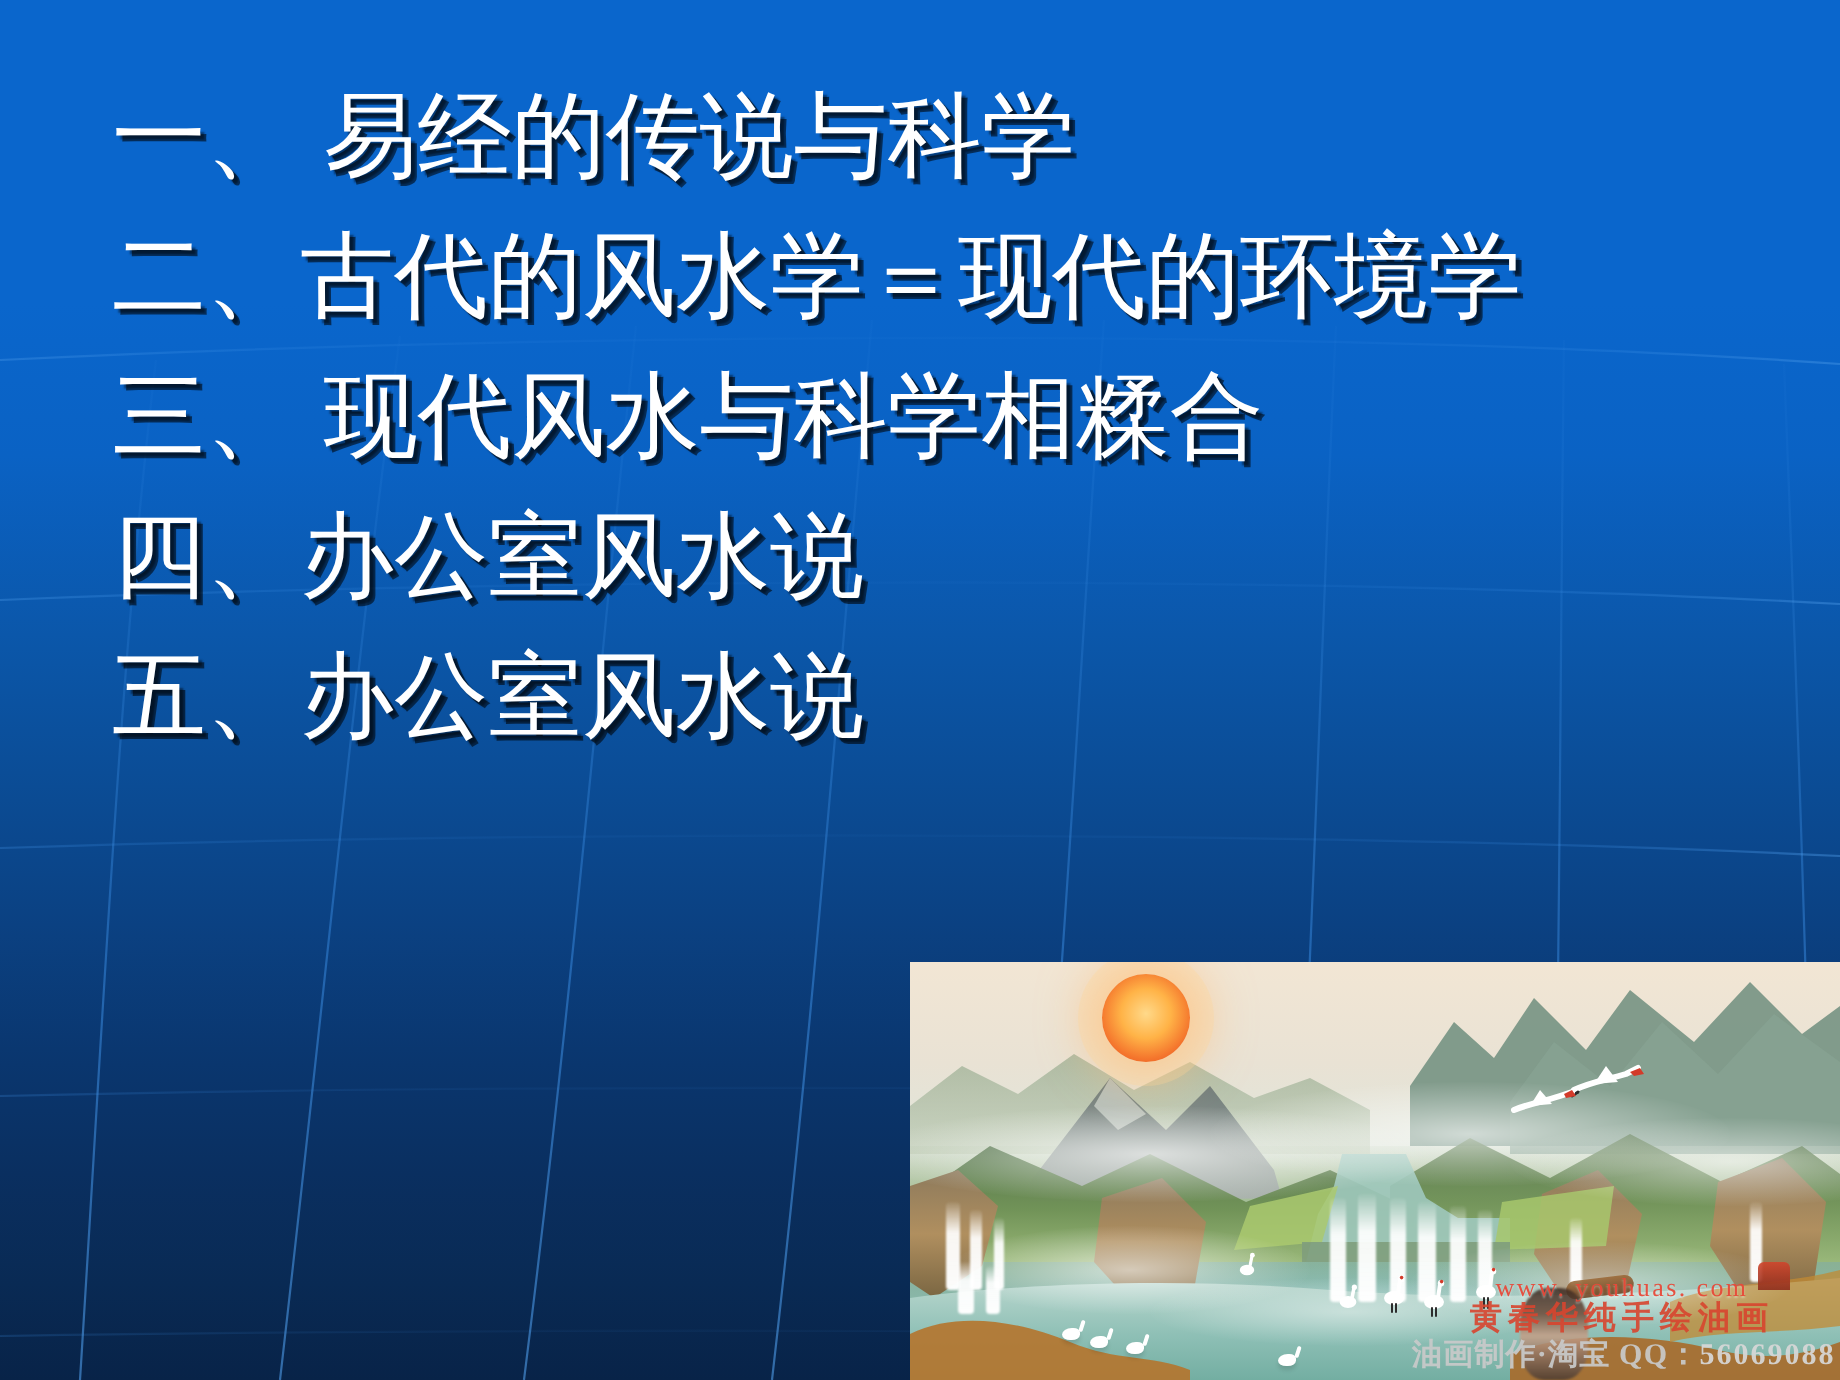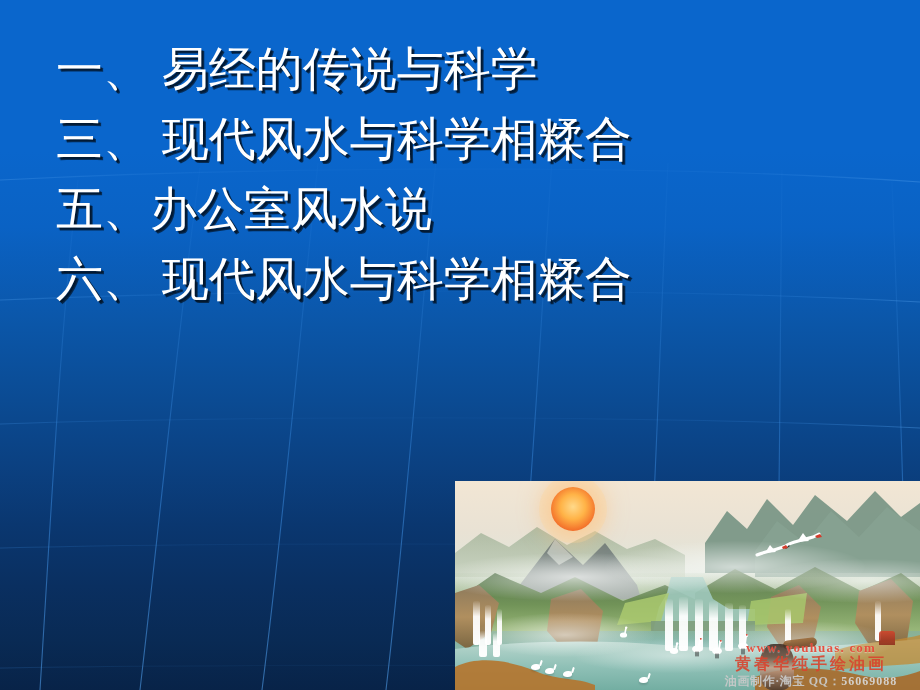--- a/index.html
+++ b/index.html
@@ -139,35 +139,35 @@
     right: 4px;
     bottom: 2px;
     width: 210px;
     text-align: center;
     line-height: 1.18;
     pointer-events: none;
   }
   #wm-url {
     font-family: "Liberation Serif", serif;
     font-size: 13px;
-    font-weight: bold;
+    font-weight: normal;
     color: #e84a3a;
     letter-spacing: 1.2px;
     opacity: .95;
     text-shadow: 0 1px 1px rgba(255,255,255,0.4);
   }
   #wm-cn {
     font-size: 16px;
     font-weight: bold;
     color: #d8452f;
     letter-spacing: 3px;
     opacity: .9;
   }
   #wm-qq {
-    font-size: 12px;
+    font-size: 15px;
     font-weight: bold;
     color: #c9caca;
     letter-spacing: 0.6px;
     opacity: .92;
     white-space: nowrap;
   }
   #wm-qq .num { color:#d8d8d8; letter-spacing:1px; }
   #wm-face {
     position: absolute;
     right: 126px;
@@ -213,23 +213,24 @@
       <path d="M 0,180 C 240,168 640,162 920,182"></path>
       <path d="M 0,300 C 240,290 640,286 920,302"></path>
       <path d="M 0,424 C 240,416 640,414 920,428"></path>
       <path d="M 0,548 C 240,542 640,542 920,552"></path>
       <path d="M 0,668 C 240,664 640,664 920,672"></path>
     </g>
   </svg>
 
   <div id="title-list">
     <div class="title-line">一、 易经的传说与科学</div>
+    <div class="title-line">二、古代的风水学＝现代的环境学</div>
     <div class="title-line">三、 现代风水与科学相糅合</div>
+    <div class="title-line">四、办公室风水说</div>
     <div class="title-line">五、办公室风水说</div>
-    <div class="title-line">六、 现代风水与科学相糅合</div>
   </div>
 
   <div id="painting-wrap">
     <div id="painting">
 
       <svg class="p-layer" style="left:0;top:0;width:465px;height:209px" viewBox="0 0 465 209" preserveAspectRatio="none">
         <defs>
           <linearGradient id="skyG" x1="0" y1="0" x2="0" y2="1">
             <stop offset="0%" stop-color="#f2e6d4"></stop>
             <stop offset="55%" stop-color="#e9e2d4"></stop>

